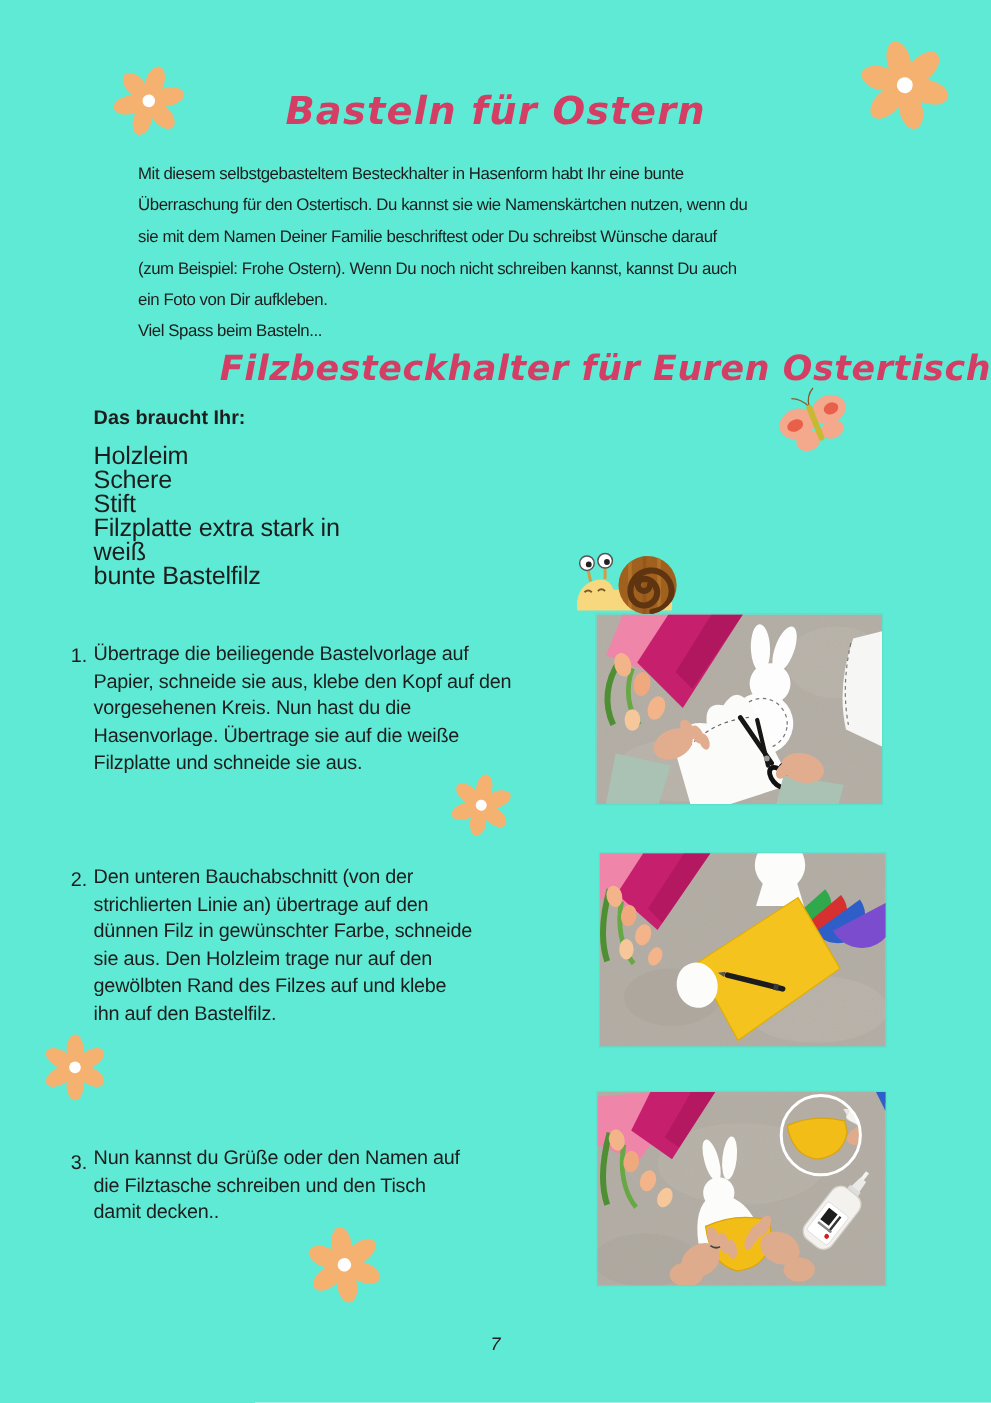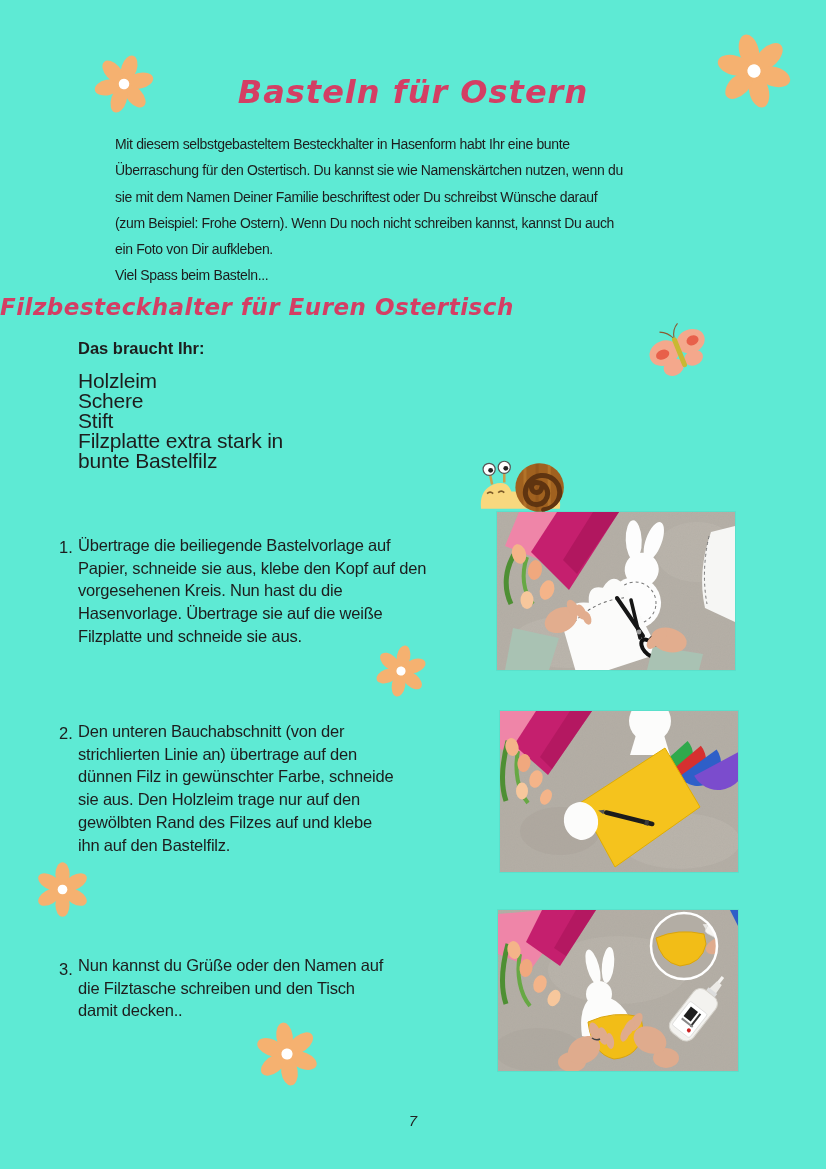--- a/index.html
+++ b/index.html
@@ -17,24 +17,24 @@
     left:0;right:0;top:72px;
     text-align:center;
     font-family:"DejaVu Sans",sans-serif;
     font-style:italic;font-weight:700;
     font-size:32px;line-height:40px;
     color:#d43e64;
     letter-spacing:1px;
   }
   .subtitle{
     left:0;right:0;top:290px;
-    text-align:left;
+    text-align:right;
     font-family:"DejaVu Sans",sans-serif;
     font-style:italic;font-weight:700;
-    font-size:23px;line-height:34px;
+    font-size:29px;line-height:34px;
     color:#d43e64;
     letter-spacing:0.5px;
   }
   .intro{
     left:71px;top:131px;width:700px;
     font-size:14px;line-height:26.3px;
     letter-spacing:-0.35px;
     margin-left:44px;
   }
   .materials-heading{
@@ -125,20 +125,21 @@
       <rect x="46.4" y="24" width="7.2" height="46" rx="3.6" fill="#c9b832"></rect>
     </svg>
   </div>
 
   <div class="abs materials-heading">Das braucht Ihr:</div>
   <div class="abs materials-list">
     <span class="material-item">Holzleim</span>
     <span class="material-item">Schere</span>
     <span class="material-item">Stift</span>
     <span class="material-item">Filzplatte extra stark in</span>
+    <span class="material-item">weiß</span>
     <span class="material-item">bunte Bastelfilz</span>
   </div>
 
   <div class="abs" style="left:477px;top:460px;width:101px;height:53px;">
     <svg viewBox="0 0 100 52" width="101" height="53">
       <line x1="15" y1="24" x2="12" y2="10" stroke="#caa04a" stroke-width="2.5"></line>
       <line x1="27" y1="22" x2="27" y2="8" stroke="#caa04a" stroke-width="2.5"></line>
       <circle cx="12" cy="9" r="6" fill="#ffffff" stroke="#555555" stroke-width="1.2"></circle>
       <circle cx="13.5" cy="10" r="2.4" fill="#222222"></circle>
       <circle cx="27" cy="7" r="6" fill="#ffffff" stroke="#555555" stroke-width="1.2"></circle>

